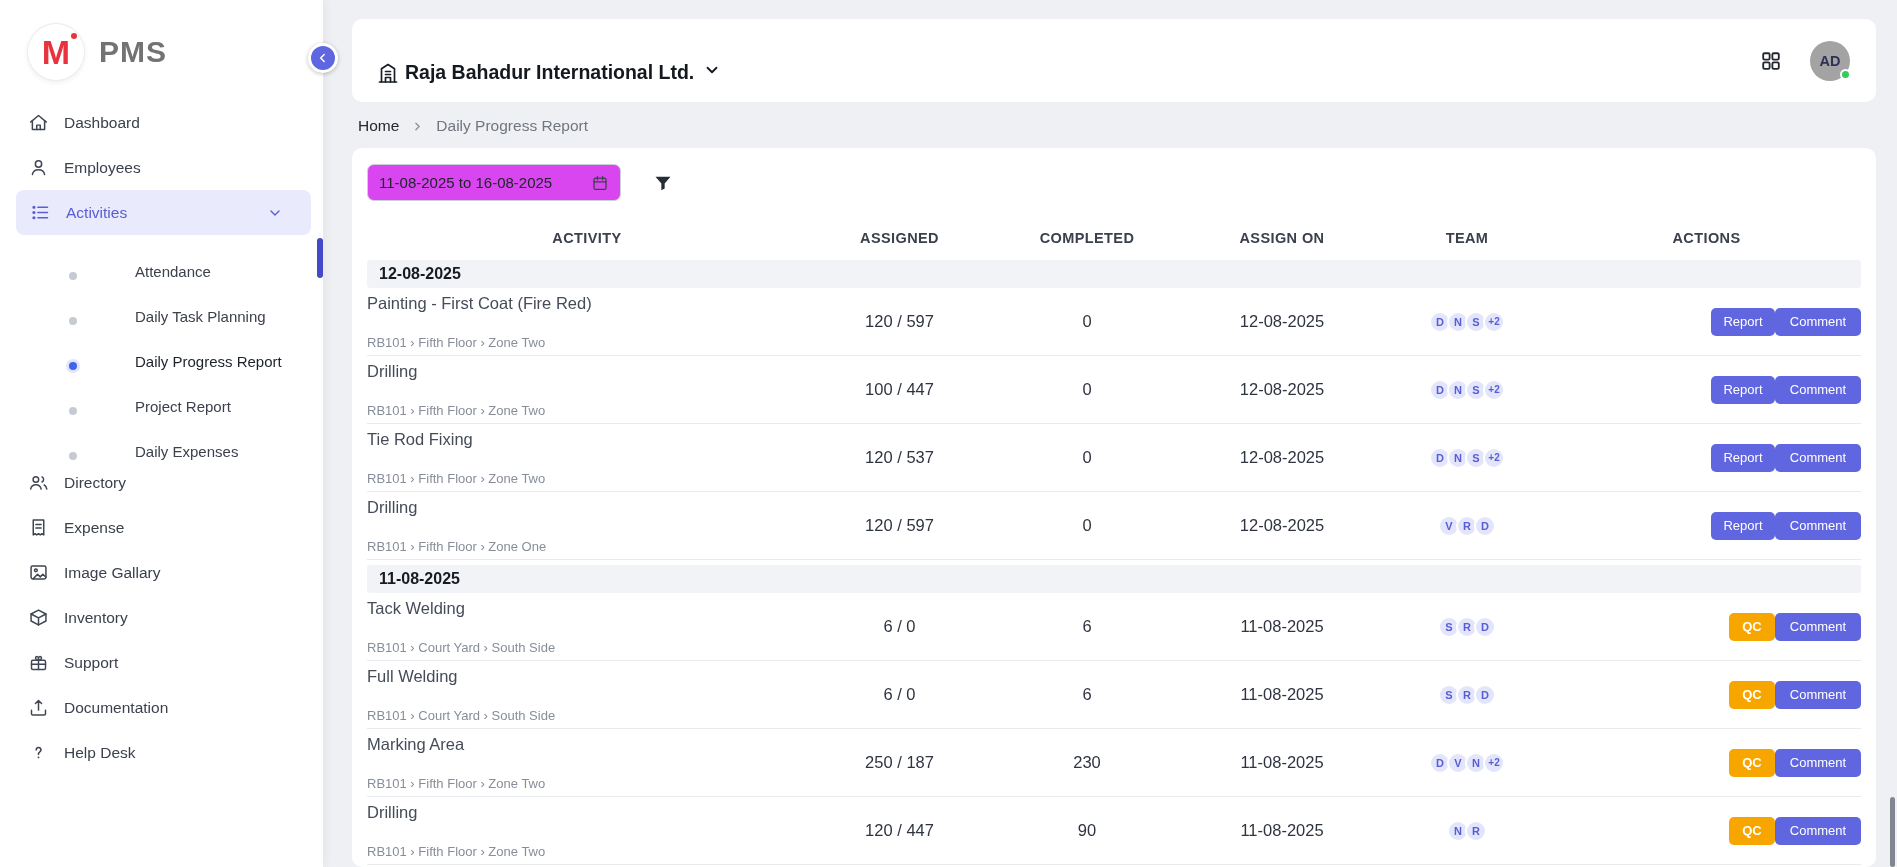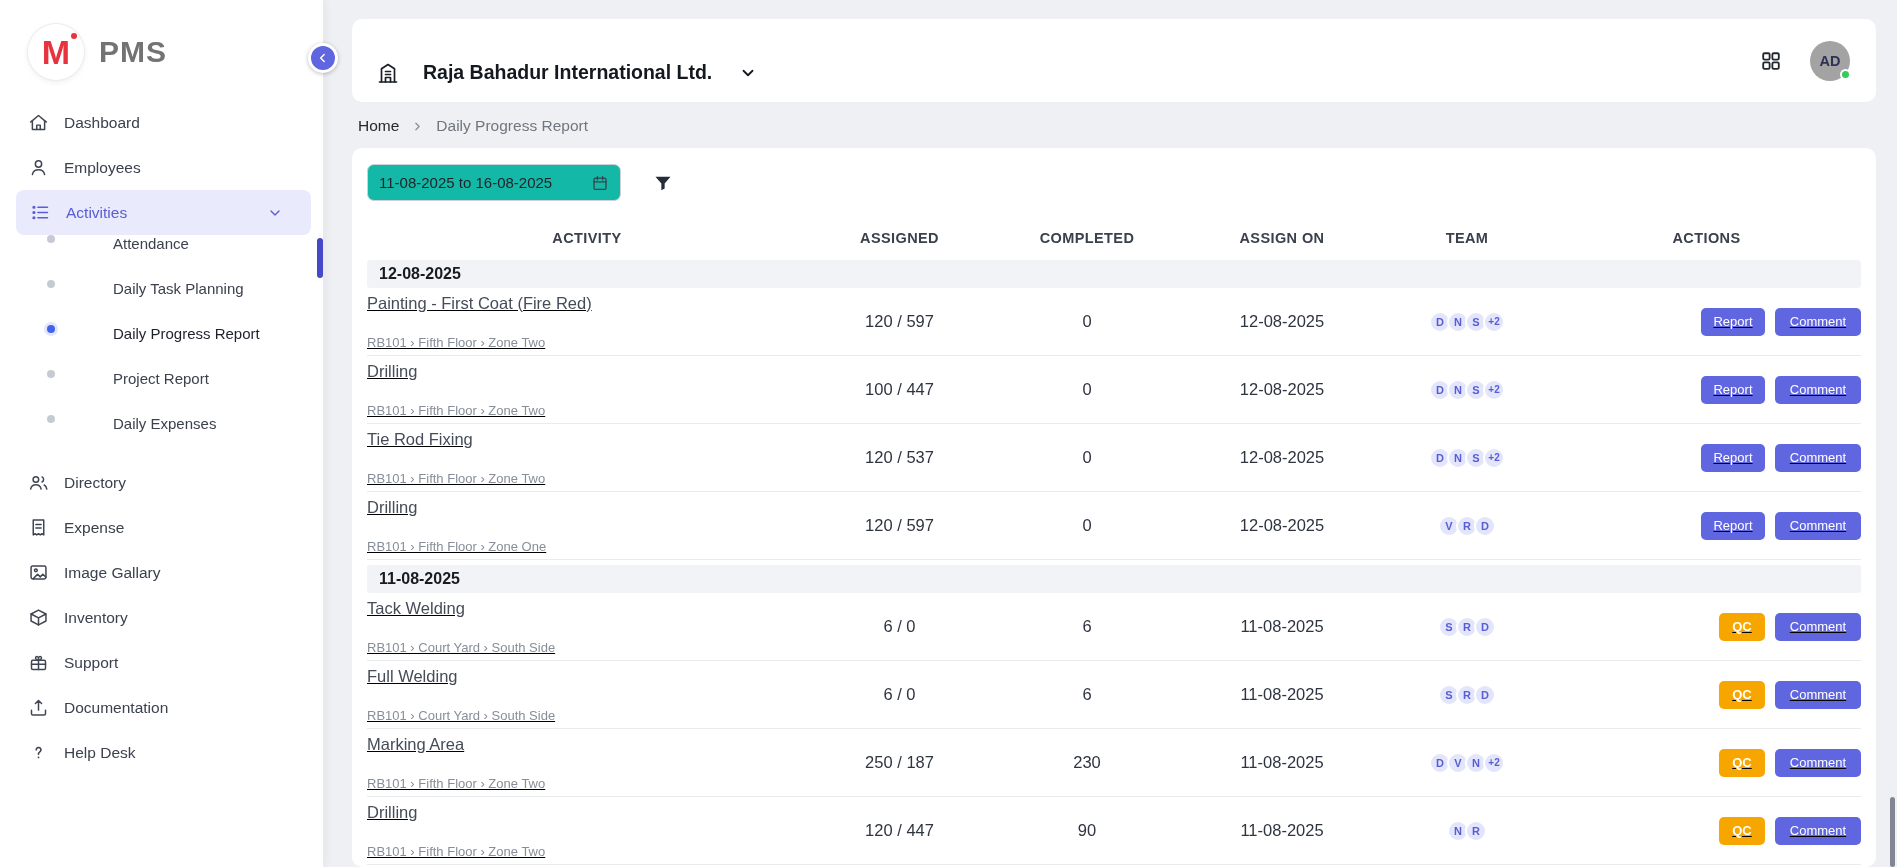--- a/index.html
+++ b/index.html
@@ -14,72 +14,72 @@
   .logo-text{font-size:30px;font-weight:700;color:#737373;letter-spacing:1px;}
   .nav{padding-top:6px;}
   .nav-item{height:45px;display:flex;align-items:center;gap:15px;padding:0 18px 0 28px;font-size:15.5px;color:#3b414d;cursor:pointer;}
   .nav-item .nicon{width:21px;height:21px;display:flex;color:#3f4652;flex-shrink:0;}
   .nav-item svg{width:21px;height:21px;}
   .nav-item.active{background:#e9eafc;border-radius:8px;margin:0 12px 0 16px;padding:0 12px 0 14px;color:#585dd6;}
   .nav-item.active .nicon{color:#585dd6;}
   .nav-chevron{margin-left:auto;margin-right:16px;display:flex;color:inherit;}
   .nav-chevron svg{width:16px;height:16px;}
   .active-bar{position:absolute;right:0;top:238px;width:6px;height:40px;background:#4549c9;border-radius:4px;}
-  .sub-item{height:45px;display:flex;align-items:flex-start;padding-left:47px;cursor:pointer;}
+  .sub-item{height:45px;display:flex;align-items:flex-end;padding-left:69px;cursor:pointer;}
   .dot{width:8px;height:8px;border-radius:50%;background:#c6cad2;margin-right:58px;flex-shrink:0;}
   .sub-item.active .dot{background:#4263eb;box-shadow:0 0 0 3px rgba(66,99,235,.16);}
   .slabel{font-size:15px;color:#3b414d;}
   .sub-item.active .slabel{color:#1d212a;font-weight:500;}
   .collapse-btn{position:absolute;left:308px;top:43px;width:30px;height:30px;border-radius:50%;background:#6065e0;border:3px solid #fff;display:flex;align-items:center;justify-content:center;color:#fff;cursor:pointer;z-index:10;box-shadow:0 1px 4px rgba(0,0,0,.25);}
   .collapse-btn svg{width:14px;height:14px;}
 
   
   .main{flex:1;padding:19px 21px 0 29px;display:flex;flex-direction:column;min-width:0;}
   .topbar{height:83px;background:#fff;border-radius:10px;display:flex;align-items:center;justify-content:space-between;padding:0 26px 0 24px;flex-shrink:0;}
-  .company{display:flex;align-items:center;gap:23px;cursor:pointer;margin-top:24px;}
+  .company{display:flex;align-items:flex-start;gap:5px;cursor:pointer;margin-top:24px;}
   .company-icon{color:#191e27;display:flex;}
   .company-icon svg{width:24px;height:24px;}
   .company-name{font-size:19.5px;font-weight:600;color:#14181f;}
   .company-chevron{display:flex;color:#14181f;margin-left:4px;}
   .company-chevron svg{width:18px;height:18px;}
   .topbar-right{display:flex;align-items:center;gap:28px;}
   .apps-icon{color:#21262f;display:flex;cursor:pointer;}
   .apps-icon svg{width:22px;height:22px;}
   .avatar{width:40px;height:40px;border-radius:50%;background:#a3a3a3;color:#2e3356;display:flex;align-items:center;justify-content:center;font-size:14.5px;font-weight:700;position:relative;cursor:pointer;}
   .avatar-dot{position:absolute;right:-1px;bottom:1px;width:11px;height:11px;border-radius:50%;background:#2fcc5e;border:2px solid #fff;}
 
   .breadcrumb{display:flex;align-items:center;gap:12px;padding:15px 4px 13px 6px;font-size:15.5px;flex-shrink:0;}
   .bc-home{color:#24282f;cursor:pointer;}
   .bc-sep{display:flex;color:#8a8f98;}
   .bc-sep svg{width:13px;height:13px;}
   .bc-current{color:#70767f;}
 
   .content-card{flex:1;background:#fff;border-radius:10px;padding:16px 15px 0 15px;overflow:hidden;display:flex;flex-direction:column;}
   .filter-row{display:flex;align-items:center;gap:32px;margin-bottom:20px;flex-shrink:0;}
-  .date-box{width:254px;height:37px;border:1px solid #ccd1d9;border-radius:7px;display:flex;align-items:center;padding:0 11px;gap:8px;background:#14b8a6;}
+  .date-box{width:254px;height:37px;border:1px solid #ccd1d9;border-radius:7px;display:flex;align-items:center;padding:0 11px;gap:8px;background:#d946ef;}
   .date-input{border:none;outline:none;flex:1;font-size:15px;color:#20242c;font-family:inherit;background:transparent;}
   .cal-icon{color:#3a404b;display:flex;}
   .cal-icon svg{width:18px;height:18px;}
   .funnel-icon{display:flex;cursor:pointer;}
   .funnel-icon svg{width:20px;height:20px;}
 
   .thead,.trow{display:grid;grid-template-columns:440px 185px 190px 200px 170px 1fr;}
   .thead{height:34px;align-items:center;flex-shrink:0;}
   .th{font-size:14.5px;font-weight:700;color:#3a404c;letter-spacing:.4px;text-align:center;}
   .group-bar{height:28px;background:#f2f3f6;border-radius:3px;display:flex;align-items:center;padding-left:12px;font-size:16px;font-weight:700;color:#171b22;margin-top:5px;flex-shrink:0;}
   .trow{height:68px;align-items:center;border-bottom:1px solid #e9ebef;flex-shrink:0;}
-  .cell-activity{display:flex;flex-direction:column;gap:22px;text-decoration:underline;}
+  .cell-activity{display:flex;flex-direction:column;gap:22px;}
   .act-title{font-size:16.5px;color:#454c58;}
   .act-path{font-size:13px;color:#878e99;}
   .cell-num{text-align:center;font-size:16.5px;color:#2e3440;}
   .cell-team{display:flex;align-items:center;justify-content:center;}
   .chip{width:22px;height:22px;border-radius:50%;background:#e3e5fa;color:#585dd6;font-size:11px;font-weight:700;display:flex;align-items:center;justify-content:center;border:2px solid #fff;margin-left:-4px;flex-shrink:0;}
   .chip:first-child{margin-left:0;}
   .chip.plus{font-size:10px;}
-  .cell-actions{display:flex;align-items:center;justify-content:flex-end;gap:10px;text-decoration:underline;}
+  .cell-actions{display:flex;align-items:center;justify-content:flex-end;}
   .btn{height:28px;border:none;border-radius:5px;color:#fff;font-size:13px;font-family:inherit;cursor:pointer;display:flex;align-items:center;justify-content:center;}
   .btn-report{width:64px;background:#6065e0;}
   .btn-comment{width:86px;background:#6065e0;}
   .btn-qc{width:46px;background:#f7a600;font-weight:700;margin-left:36px;}
   .scroll-thumb{position:fixed;right:2px;bottom:0;width:5px;height:70px;background:#818792;border-radius:3px;}
 </style>
 </head>
 <body>
 
 <div class="sidebar">

